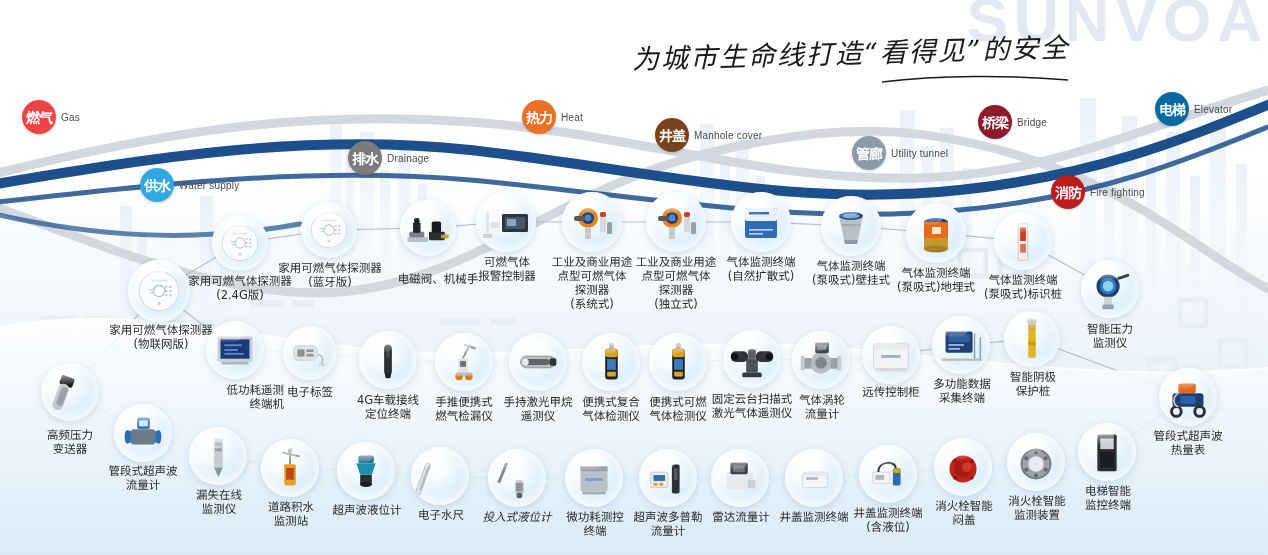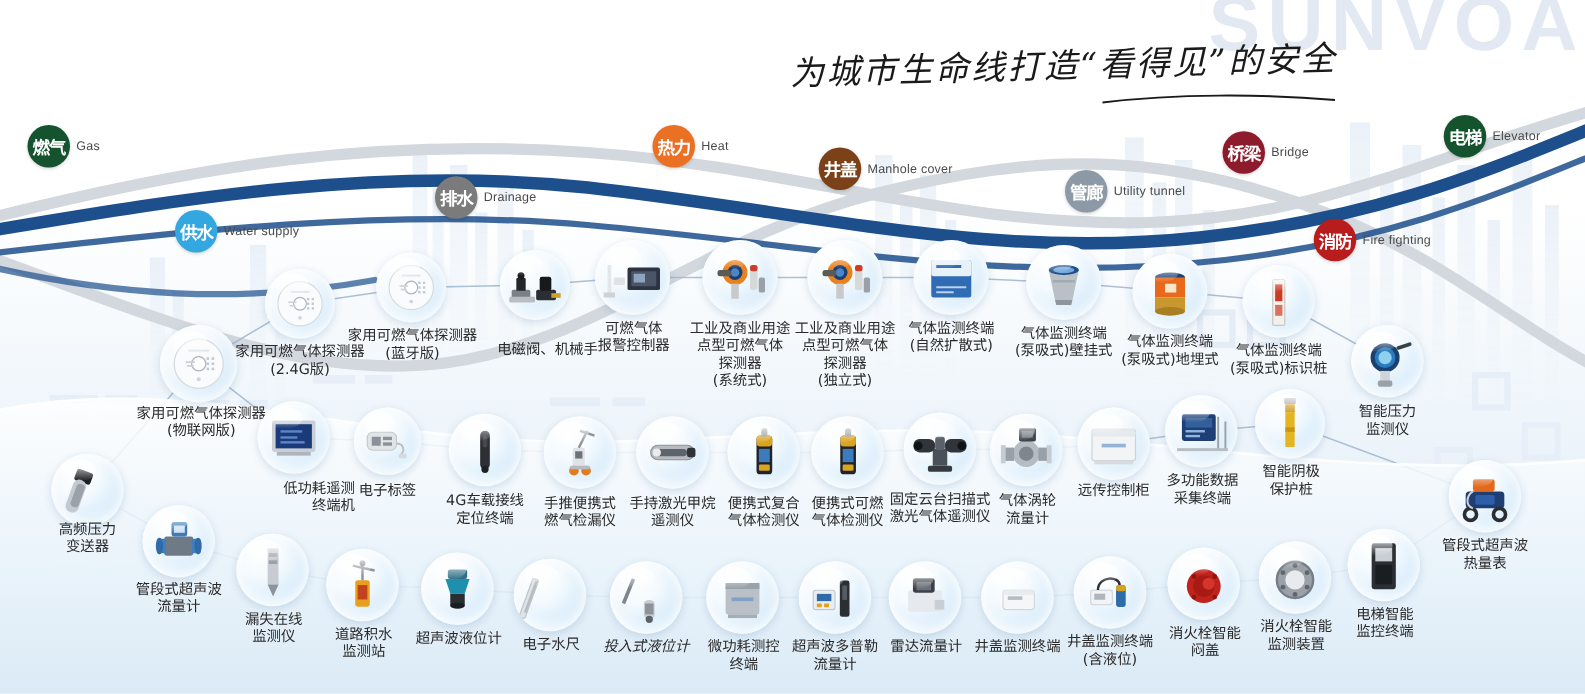--- a/index.html
+++ b/index.html
@@ -185,21 +185,21 @@
 
   <div class="watermark">SUNVOA</div>
 
   <div class="subtitle">为城市生命线打造“看得见”的安全</div>
   <svg class="subtitle-underline" viewBox="0 0 190 10">
     <path d="M2,8 C60,1 130,1 188,6" fill="none" stroke="#1a1a1a" stroke-width="1.6"></path>
   </svg>
 
   <div id="categories">
       <div class="cat" style="left: 22px; top: 100px;">
-        <span class="dot" style="background:#14532d">燃气</span>
+        <span class="dot" style="background:#ef4444">燃气</span>
         <span class="en">Gas</span>
       </div>
       <div class="cat" style="left: 140px; top: 168px;">
         <span class="dot" style="background:#33a7e0">供水</span>
         <span class="en">Water supply</span>
       </div>
       <div class="cat" style="left: 348px; top: 141px;">
         <span class="dot" style="background:#7b7b7b">排水</span>
         <span class="en">Drainage</span>
       </div>
@@ -213,21 +213,21 @@
       </div>
       <div class="cat" style="left: 852px; top: 136px;">
         <span class="dot" style="background:#8b9aa6">管廊</span>
         <span class="en">Utility tunnel</span>
       </div>
       <div class="cat" style="left: 978px; top: 105px;">
         <span class="dot" style="background:#8e1b2b">桥梁</span>
         <span class="en">Bridge</span>
       </div>
       <div class="cat" style="left: 1155px; top: 92px;">
-        <span class="dot" style="background:#14532d">电梯</span>
+        <span class="dot" style="background:#0369a1">电梯</span>
         <span class="en">Elevator</span>
       </div>
       <div class="cat" style="left: 1051px; top: 175px;">
         <span class="dot" style="background:#b91c1c">消防</span>
         <span class="en">Fire fighting</span>
       </div>
     </div>
   <div id="products">
       <div class="node">
         <div class="bubble" style="left: 128px; top: 260px; width: 62px; height: 62px;">
@@ -593,21 +593,21 @@
 热量表</div>
       </div>
       <div class="node">
         <div class="bubble" style="left: 41px; top: 363px; width: 58px; height: 58px;">
           <svg class="thumb" viewBox="0 0 60 60">
             <rect x="22" y="12" width="14" height="10" rx="2" transform="rotate(20 22 12)" fill="#1c1f23"></rect>
             <rect x="20" y="20" width="11" height="28" rx="5" transform="rotate(20 20 20)" fill="#c5cad0"></rect>
             <rect x="22" y="24" width="7" height="20" rx="3" transform="rotate(20 22 24)" fill="#9aa1a8"></rect>
           </svg>
         </div>
-        <div class="caption" style="left: 22px; top: 416px; width: 96px;">高频压力
+        <div class="caption" style="left: 22px; top: 428px; width: 96px;">高频压力
 变送器</div>
       </div>
       <div class="node">
         <div class="bubble" style="left: 114px; top: 404px; width: 58px; height: 58px;">
           <svg class="thumb" viewBox="0 0 60 60">
             <rect x="18" y="26" width="24" height="16" rx="2" fill="#6e7a86"></rect>
             <rect x="12" y="28" width="7" height="12" rx="1" fill="#3f7fbf"></rect>
             <rect x="41" y="28" width="7" height="12" rx="1" fill="#3f7fbf"></rect>
             <ellipse cx="14" cy="34" rx="3" ry="7" fill="#2f6ba8"></ellipse>
             <ellipse cx="46" cy="34" rx="3" ry="7" fill="#2f6ba8"></ellipse>

